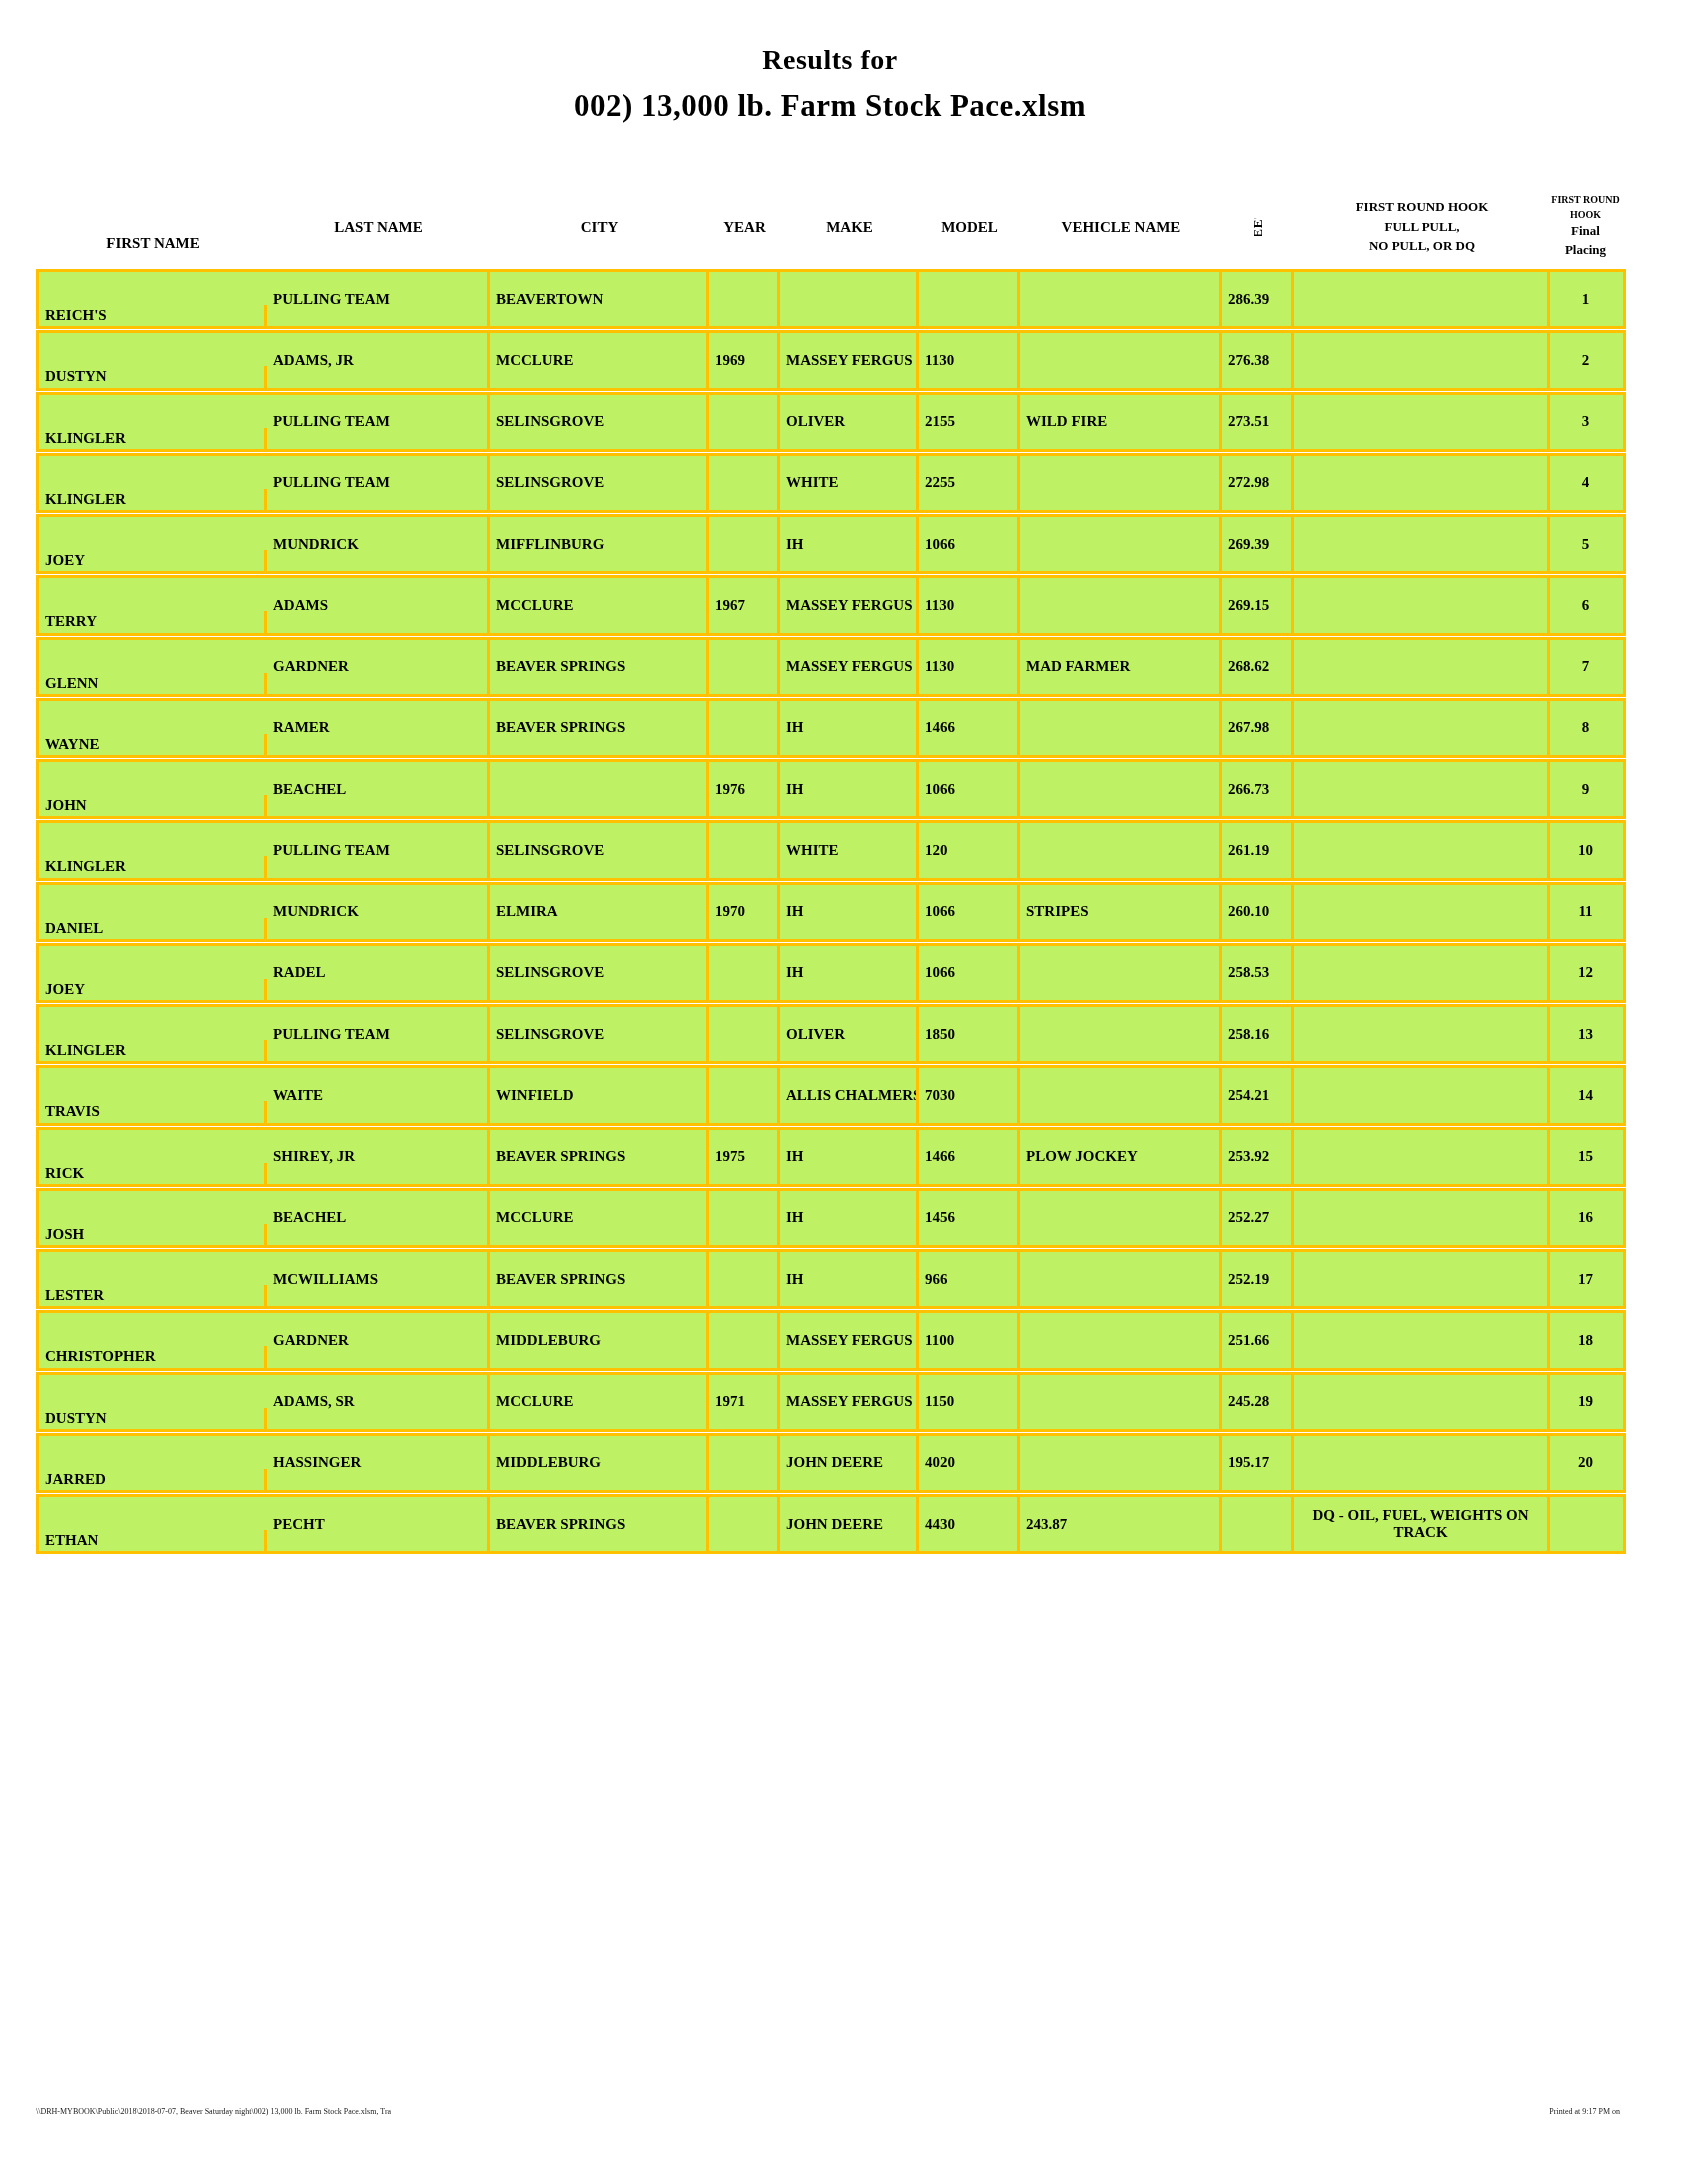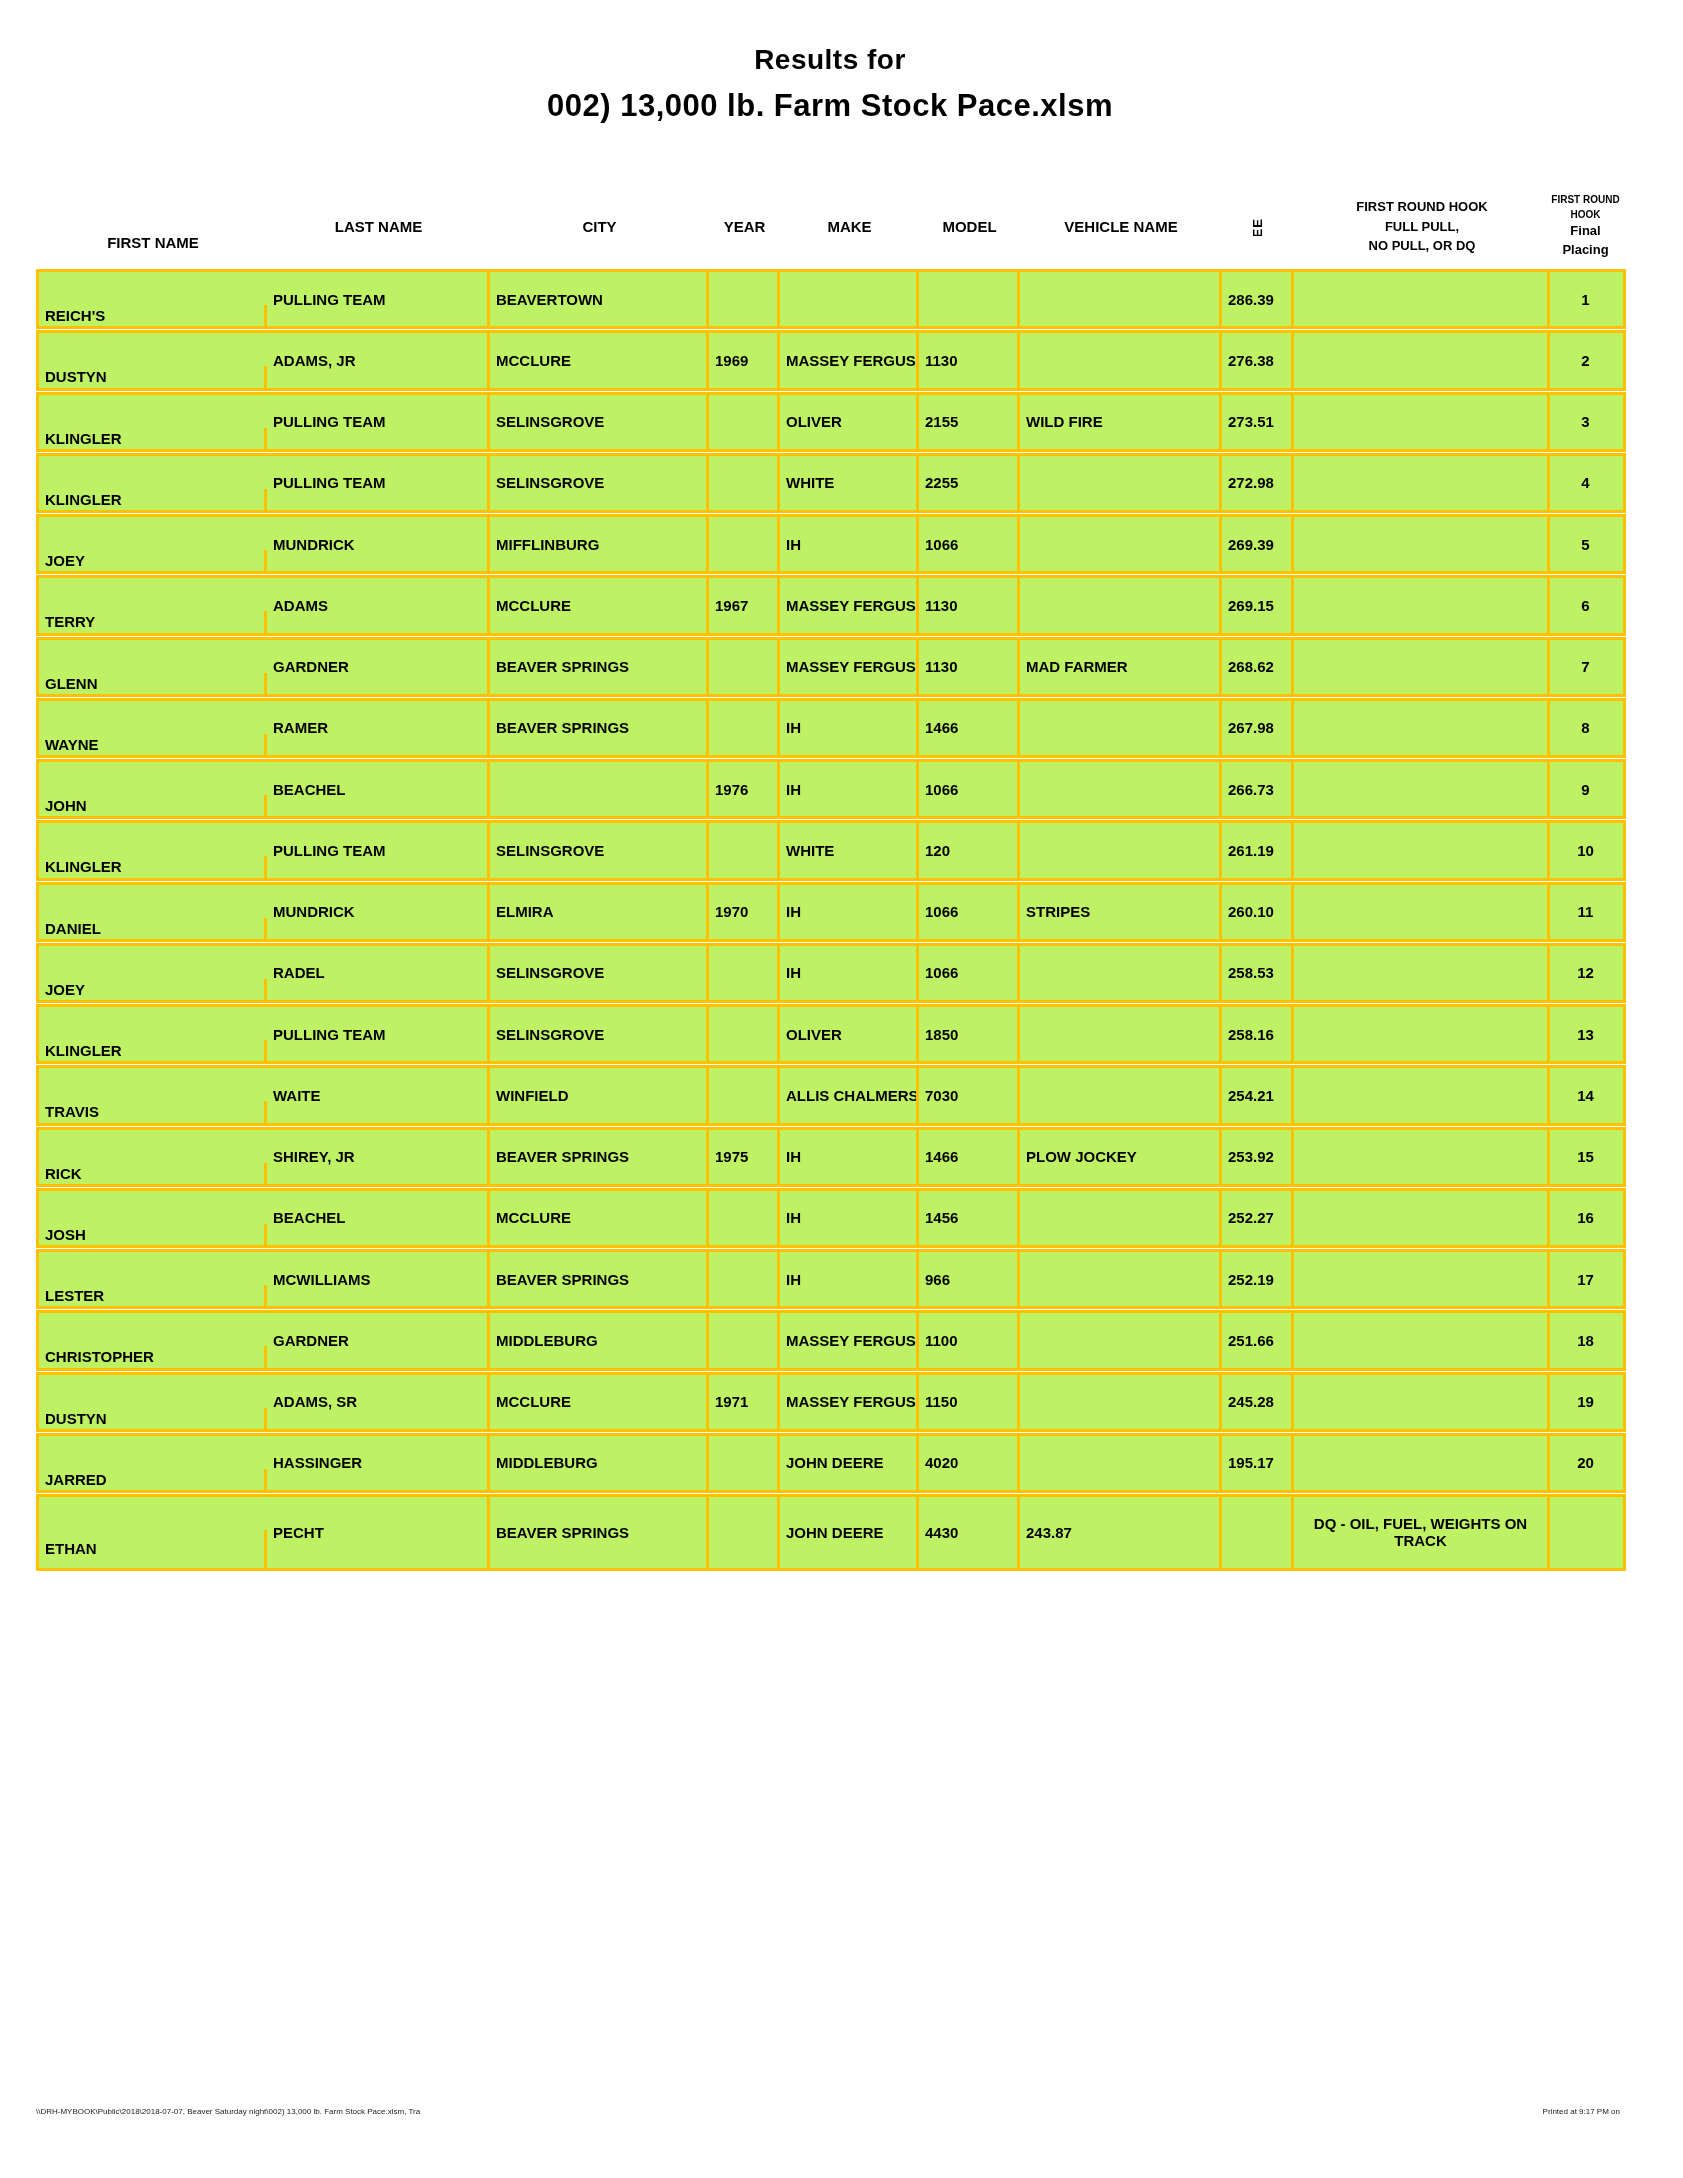--- a/index.html
+++ b/index.html
@@ -2,21 +2,21 @@
 <html style="--gold: #FFC000;"><head>
 <meta charset="utf-8">
 <style>
   * { margin: 0; padding: 0; box-sizing: border-box; }
   html, body { background: #ffffff; }
   .page {
     position: relative;
     width: 1683px;
     height: 2178px;
     background: #ffffff;
-    font-family: Liberation Sans, sans-serif;
+    font-family: Liberation Serif, serif;
     color: #000000;
     overflow: hidden;
   }
   .title-block {
     position: absolute;
     top: 44px;
     left: 36px;
     width: 1588px;
     text-align: center;
   }
@@ -82,21 +82,21 @@
   .c4 { width: 139px; text-align: center; }
   .c5 { width: 101px; }
   .c6 { width: 202px; }
   .c7 { width: 72px;  }
   .c8 { width: 256px; }
   .c9 { width: 71px; border-right: none; }
   .cell.c8 {
     white-space: normal;
     justify-content: center;
     text-align: center;
-    padding: 18px 4px;
+    padding: 2px 4px;
   }
   .cell.c9 { justify-content: center; padding: 2px 0; text-align: center; }
   .footer-left {
     position: absolute;
     left: 36px;
     top: 2107px;
     font-size: 8px;
     color: #1a1a1a;
     white-space: nowrap;
   }

